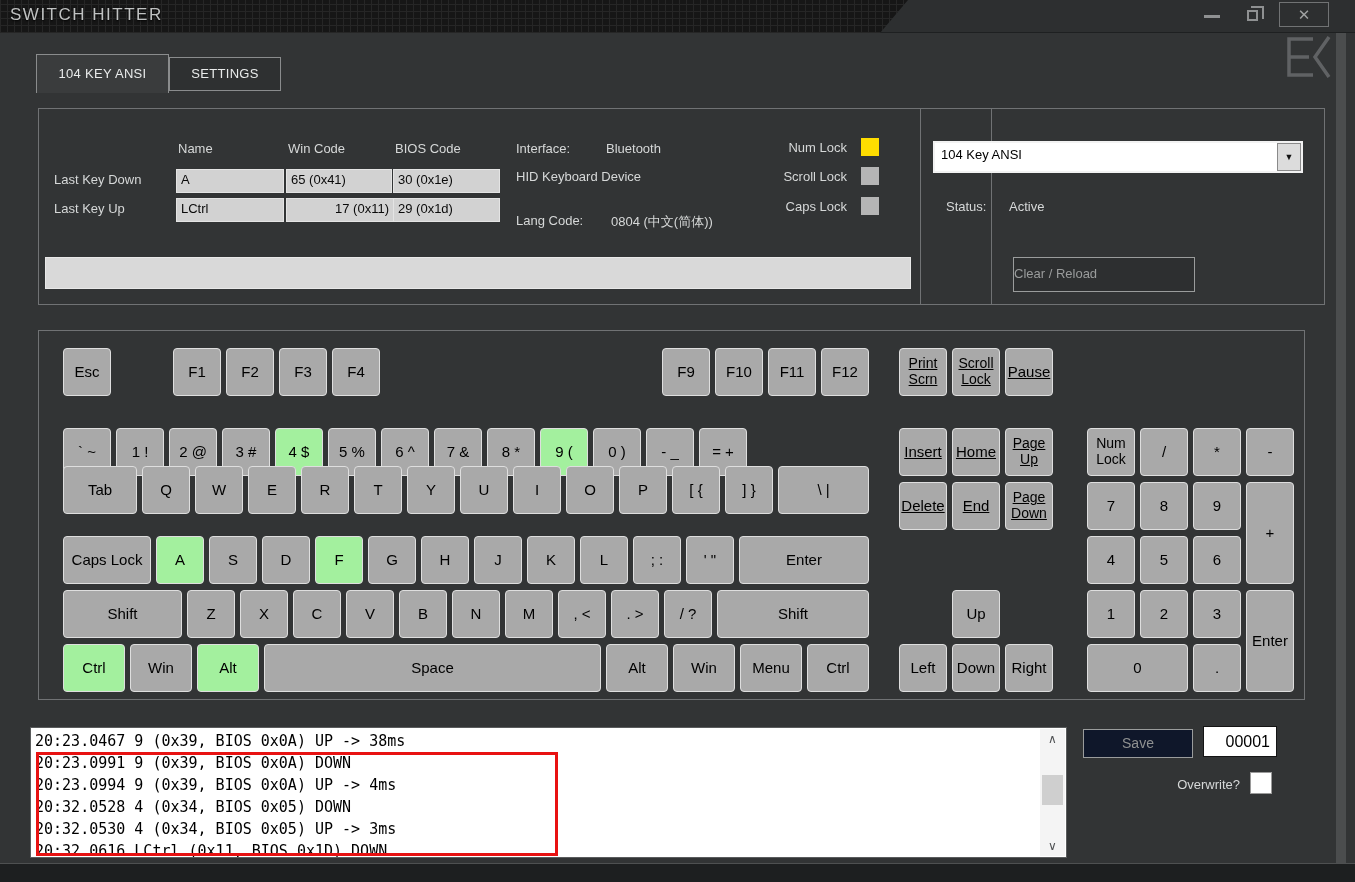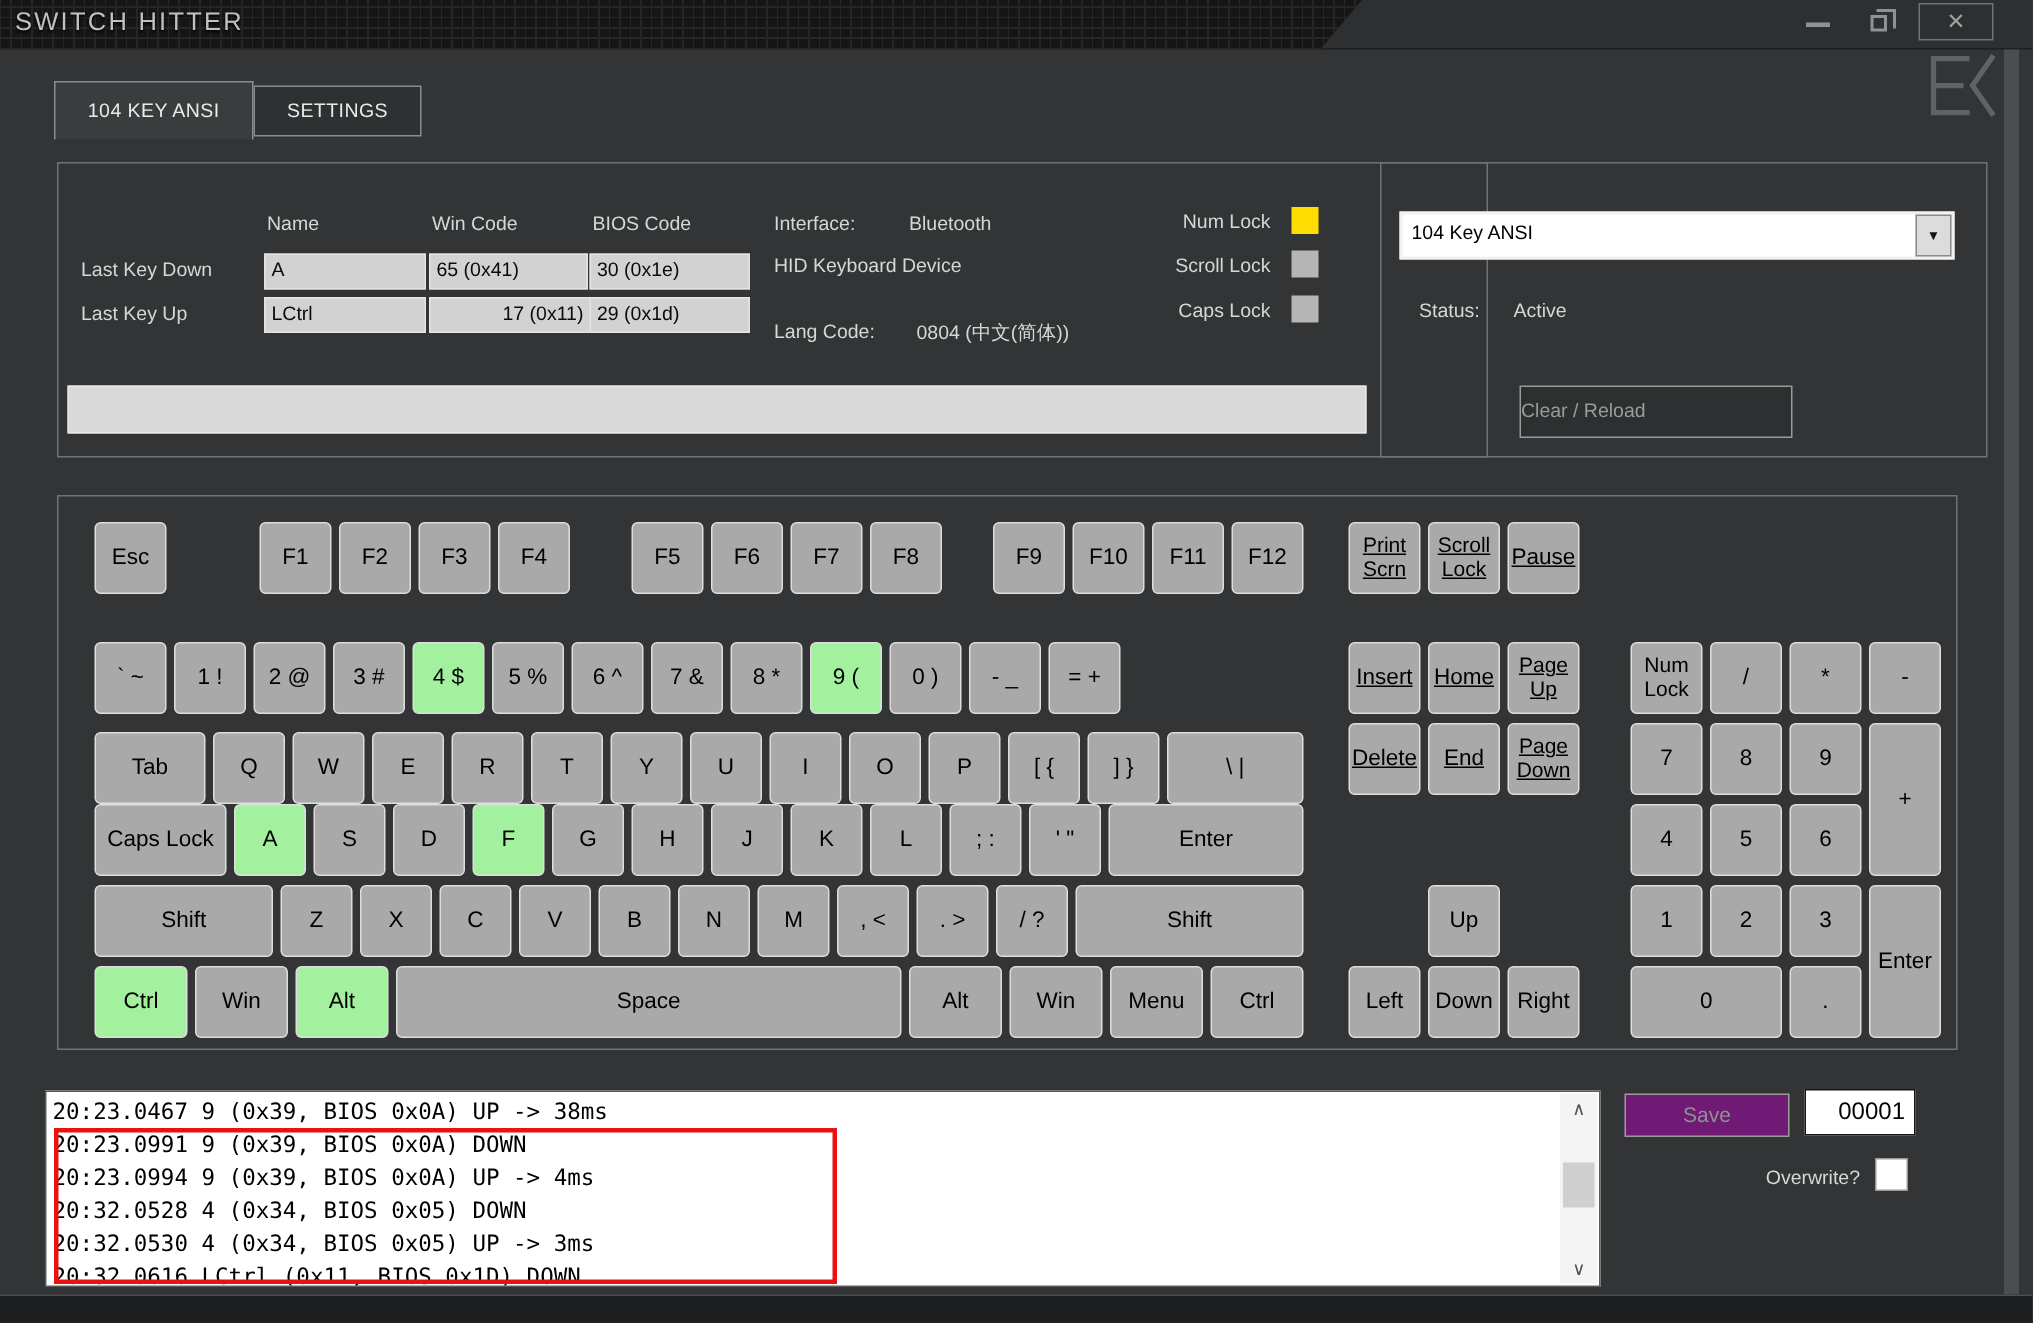--- a/index.html
+++ b/index.html
@@ -74,21 +74,21 @@
 
   
   .log-box{left:30px;top:727px;width:1037px;height:131px;background:#ffffff;border:1px solid #5a5c5d;overflow:hidden;}
   .log-text{position:absolute;left:4px;top:2px;right:28px;font-family:"DejaVu Sans Mono",monospace;font-size:15px;line-height:22px;color:#000;white-space:pre;}
   .scrollbar{position:absolute;top:1px;right:1px;bottom:1px;width:25px;background:#f4f4f4;}
   .scroll-btn{position:absolute;left:0;width:25px;height:20px;color:#505254;font-size:12px;text-align:center;line-height:20px;}
   .scroll-thumb{position:absolute;left:2px;top:46px;width:21px;height:30px;background:#cfcfcf;}
   .annotation-rect{left:36px;top:752px;width:522px;height:104px;border:3px solid #e81212;z-index:6;pointer-events:none;}
 
   
-  .save-btn{left:1083px;top:729px;width:110px;height:29px;background:#701a75;border:1px solid #9a9c9c;color:#8f9191;font-size:14px;text-align:center;line-height:27px;}
+  .save-btn{left:1083px;top:729px;width:110px;height:29px;background:#0f172a;border:1px solid #9a9c9c;color:#8f9191;font-size:14px;text-align:center;line-height:27px;}
   .counter{left:1203px;top:726px;width:74px;height:31px;background:#fff;border:1px solid #141414;color:#000;font-size:16px;text-align:right;padding:0 6px;font-family:"Liberation Sans",sans-serif;}
   .ow-label{left:1090px;top:777px;width:150px;text-align:right;color:#d6d8d8;font-size:13px;}
   .ow-check{left:1250px;top:772px;width:22px;height:22px;background:#fff;border:1px solid #9a9a9a;}
 
   .right-frame{left:1336px;top:33px;width:10px;height:830px;background:#4b4d4e;}
   .bottom-band{left:0;top:863px;width:1355px;height:19px;background:#1d1f20;border-top:1px solid #4e5051;}
 </style>
 </head>
 <body>
 
@@ -161,26 +161,20 @@
 
 <div class="abs groupbox keyboard-panel">
   <div class="fgroup" style="left:24px;" id="esc-slot">
       <div class="key">Esc</div>
     </div>
   <div class="fgroup" style="left:134px;" id="fgroup-0">
       <div class="key">F1</div>
       <div class="key">F2</div>
       <div class="key">F3</div>
       <div class="key">F4</div>
-    </div>
-  <div class="fgroup" style="left:382px;" id="fgroup-1">
-      <div class="key">F5</div>
-      <div class="key">F6</div>
-      <div class="key">F7</div>
-      <div class="key">F8</div>
     </div>
   <div class="fgroup" style="left:623px;" id="fgroup-2">
       <div class="key">F9</div>
       <div class="key">F10</div>
       <div class="key">F11</div>
       <div class="key">F12</div>
     </div>
   <div class="kgrid3" style="left:860px;top:17px;" id="sys-keys">
       <div class="key twoline">Print
 Scrn</div>
@@ -197,21 +191,21 @@
       <div class="key green">4 $</div>
       <div class="key">5 %</div>
       <div class="key">6 ^</div>
       <div class="key">7 &amp;</div>
       <div class="key">8 *</div>
       <div class="key green">9 (</div>
       <div class="key">0 )</div>
       <div class="key">- _</div>
       <div class="key">= +</div>
     </div>
-  <div class="krow" style="top:157px;" id="krow-1">
+  <div class="krow" style="top:135px;" id="krow-1">
       <div class="key" style="flex: 0 0 74px;">Tab</div>
       <div class="key">Q</div>
       <div class="key">W</div>
       <div class="key">E</div>
       <div class="key">R</div>
       <div class="key">T</div>
       <div class="key">Y</div>
       <div class="key">U</div>
       <div class="key">I</div>
       <div class="key">O</div>

